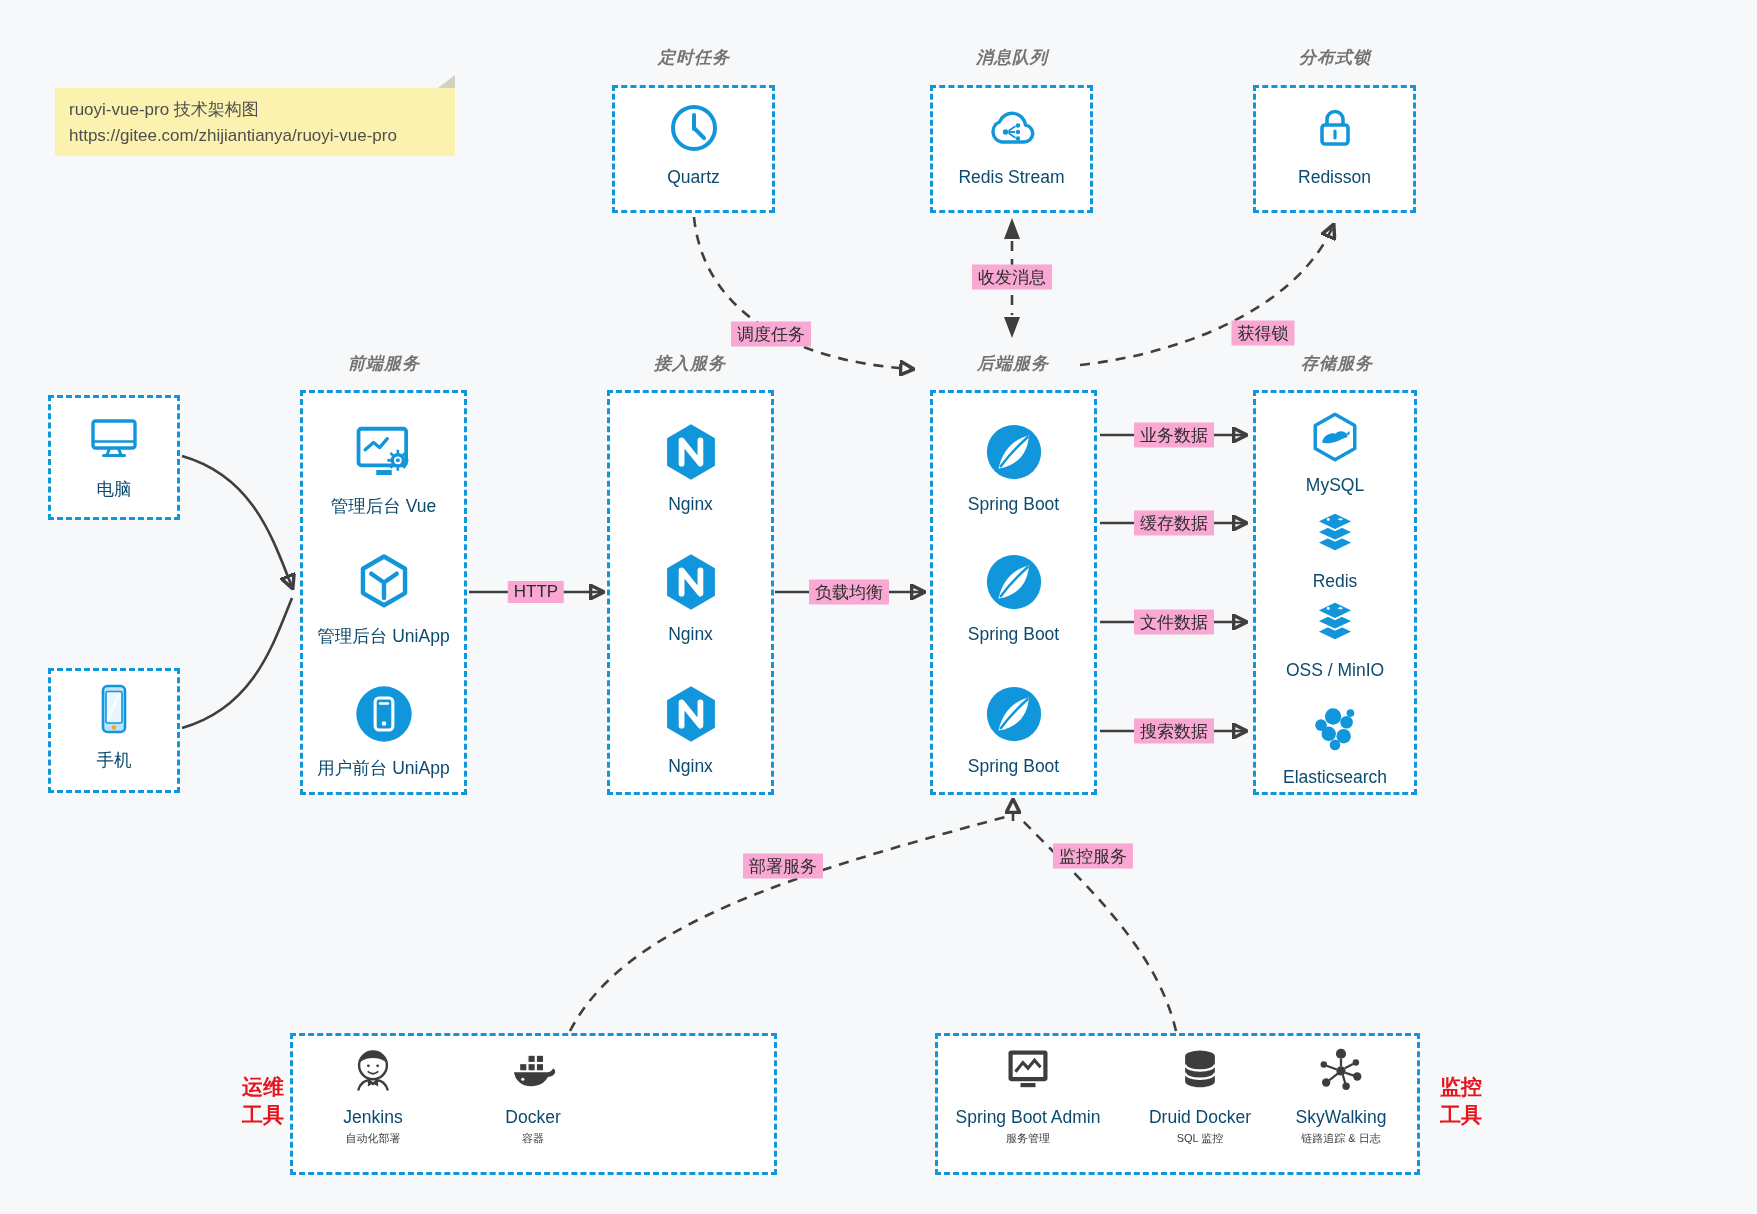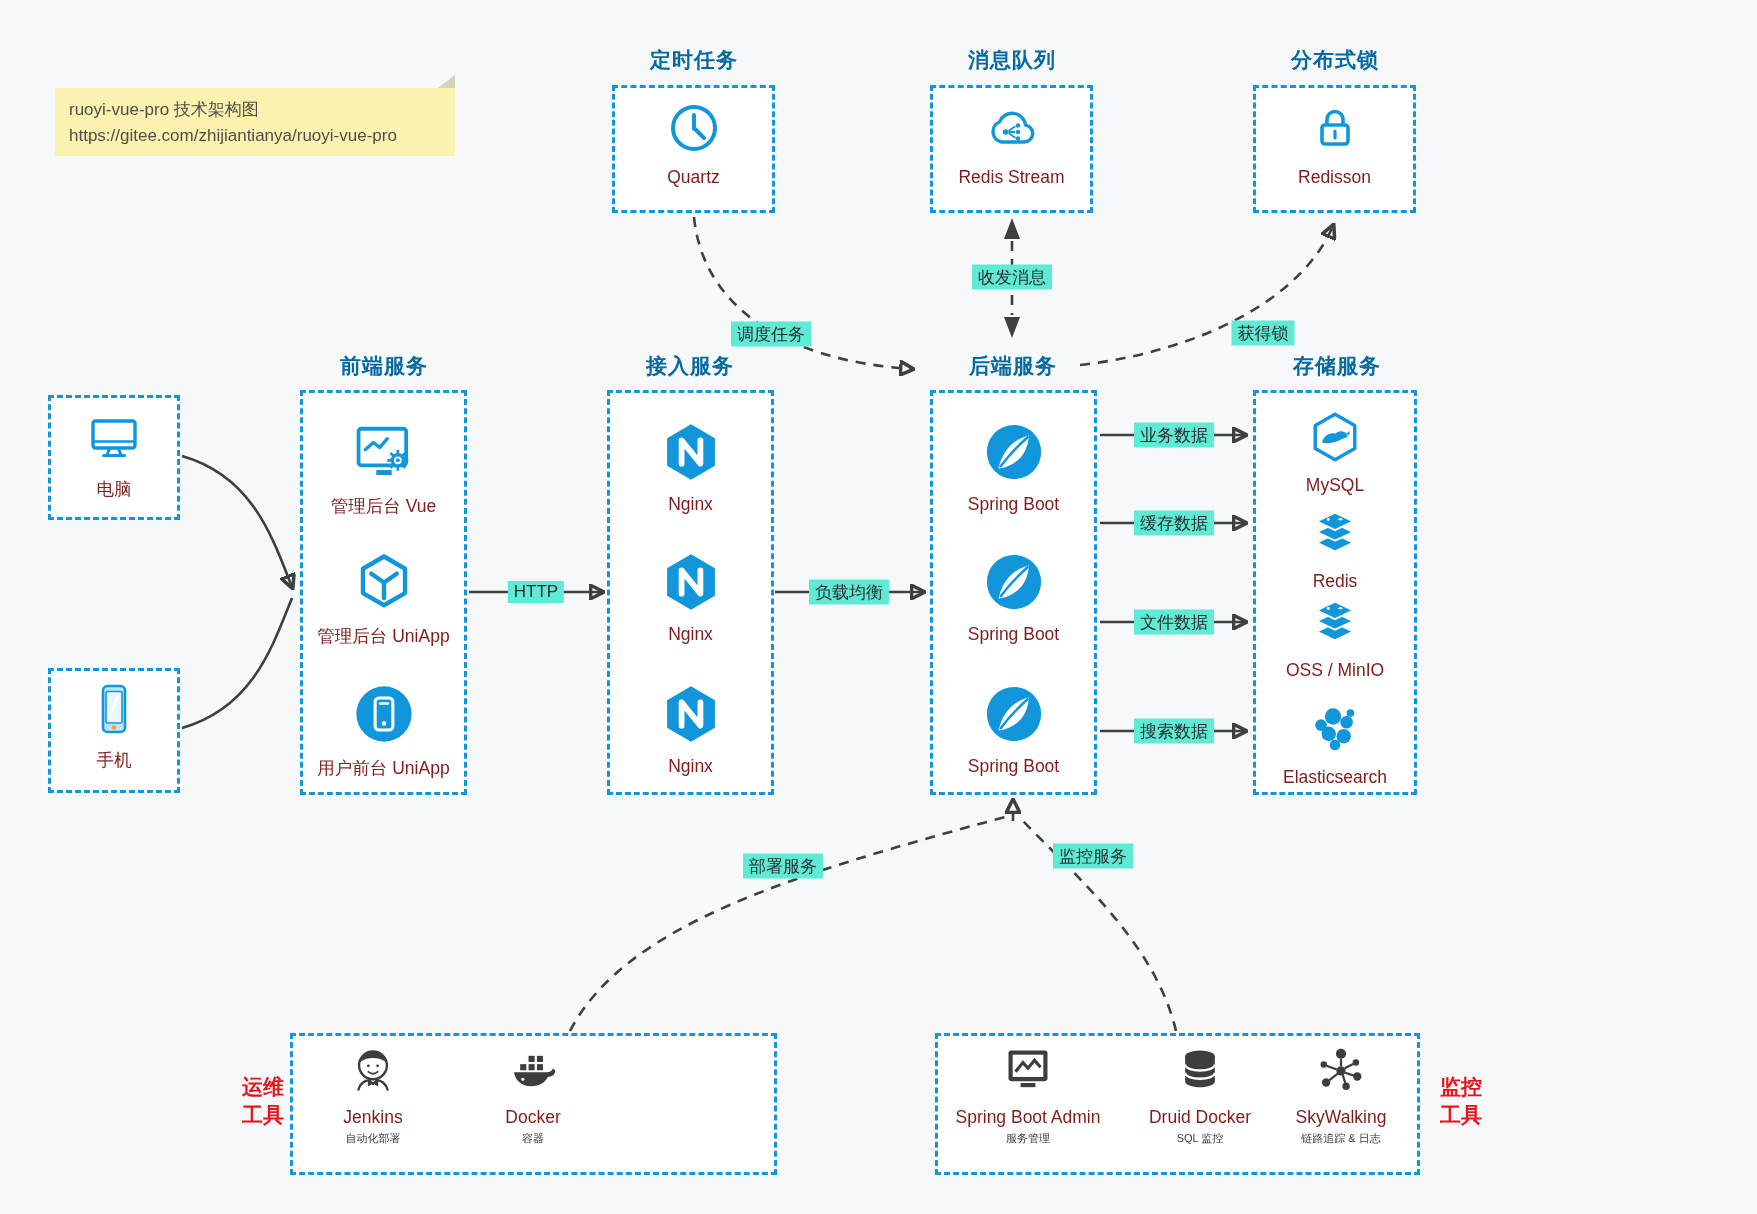--- a/index.html
+++ b/index.html
@@ -14,42 +14,42 @@
   .wires path { fill:none; stroke:#3f3f3f; stroke-width:2.6; }
   .wires path.dash { stroke-dasharray:10 8; }
   .wires path.head { fill:#3f3f3f; stroke:none; }
 
   .dbox {
     position:absolute; background:#ffffff;
     border:3px dashed #1296db; z-index:1;
   }
   .rtitle {
     position:absolute; transform:translateX(-50%);
-    color:#0369a1; font-weight:bold; font-size:21px;
-    white-space:nowrap; z-index:3; letter-spacing:1px;
+    color:#737373; font-weight:bold; font-size:17px;
+    white-space:nowrap; z-index:3; letter-spacing:1px;font-style:italic;
   }
   .stitle {
     position:absolute; color:#e8131d; font-weight:bold;
     font-size:21px; line-height:1.35; z-index:3; text-align:center;
   }
   .stitle span { display:block; }
 
   .node {
     position:absolute; left:0; width:100%;
     display:flex; flex-direction:column; align-items:center;
     text-align:center; z-index:3;
   }
   .node .ic { display:block; color:#1296db; }
-  .nlabel { font-size:17.5px; color:#7f1d1d; margin-top:7px; white-space:nowrap; }
+  .nlabel { font-size:17.5px; color:#0c4a6e; margin-top:7px; white-space:nowrap; }
   .nsub   { font-size:11px; color:#3c3c3c; margin-top:3px; white-space:nowrap; }
   .bnode { position:absolute; display:flex; flex-direction:column; align-items:center; text-align:left; z-index:3; }
 
   .elabel {
     position:absolute; transform:translate(-50%,-50%);
-    font-size:17px; color:#2d2d2d; background:#5eead4;
+    font-size:17px; color:#2d2d2d; background:#f9a8d4;
     padding:1px 6px; white-space:nowrap; z-index:4;
   }
 
   .note {
     position:absolute; left:55px; top:88px; width:400px; height:68px;
     background:#faf2ae; z-index:3; padding:9px 14px;
     font-size:17px; line-height:1.5; color:#4f4f4f;
   }
   .note-fold {
     position:absolute; top:-13px; right:0; width:0; height:0;

